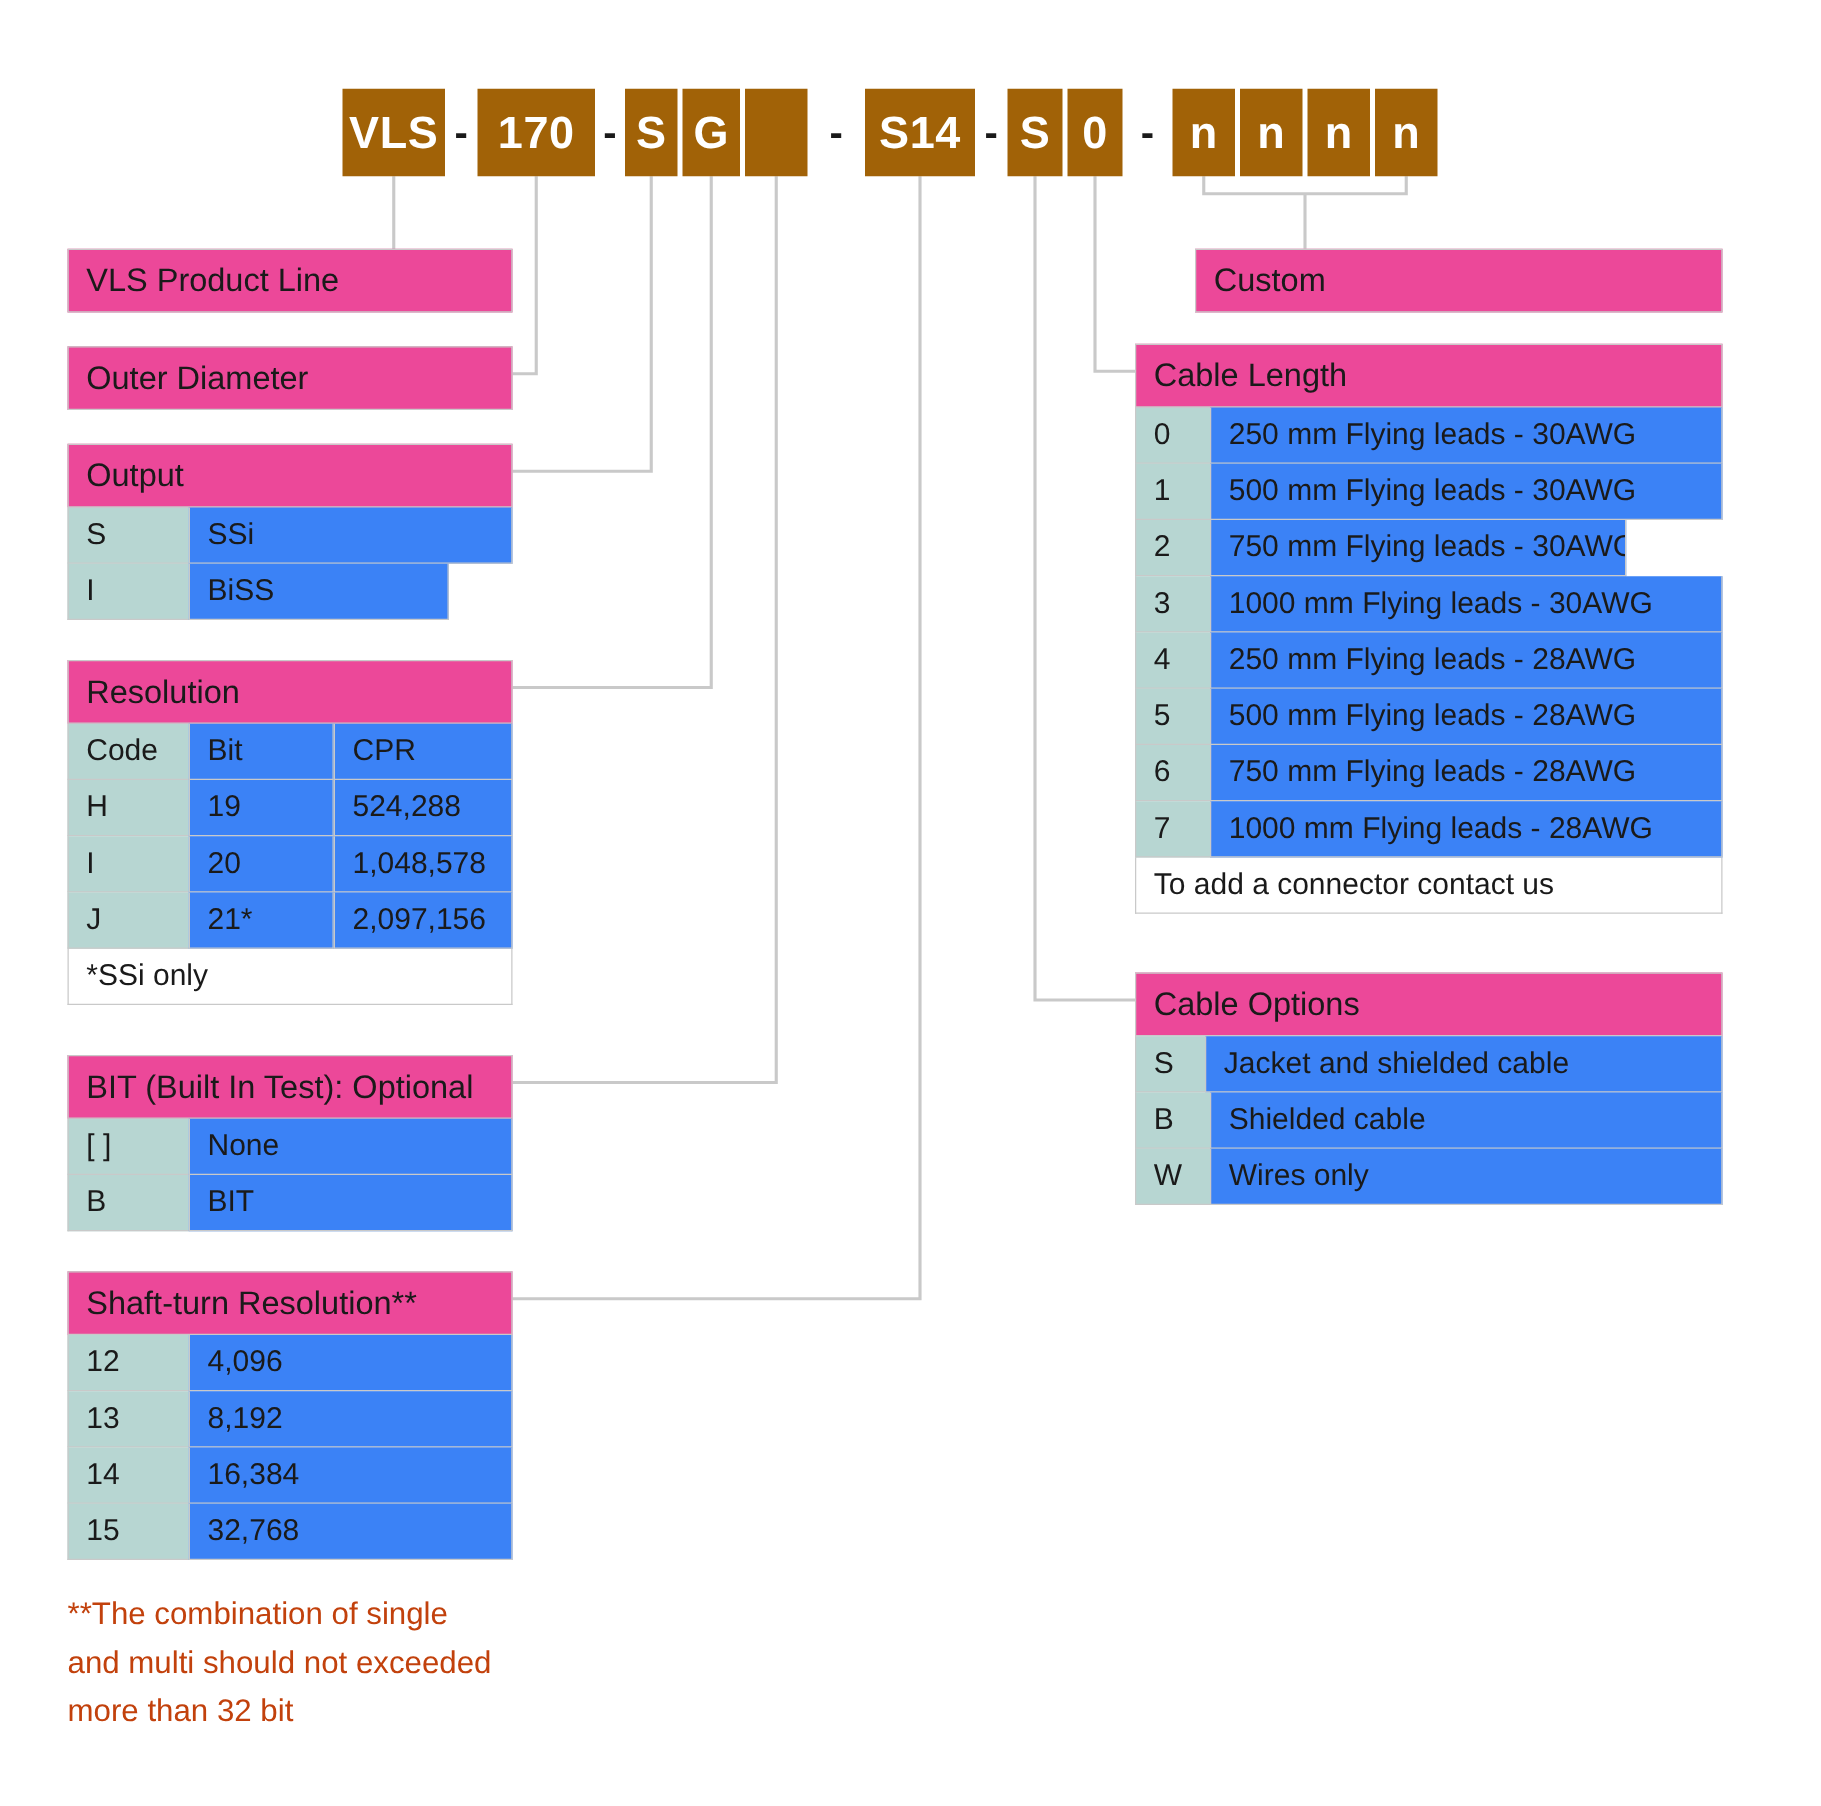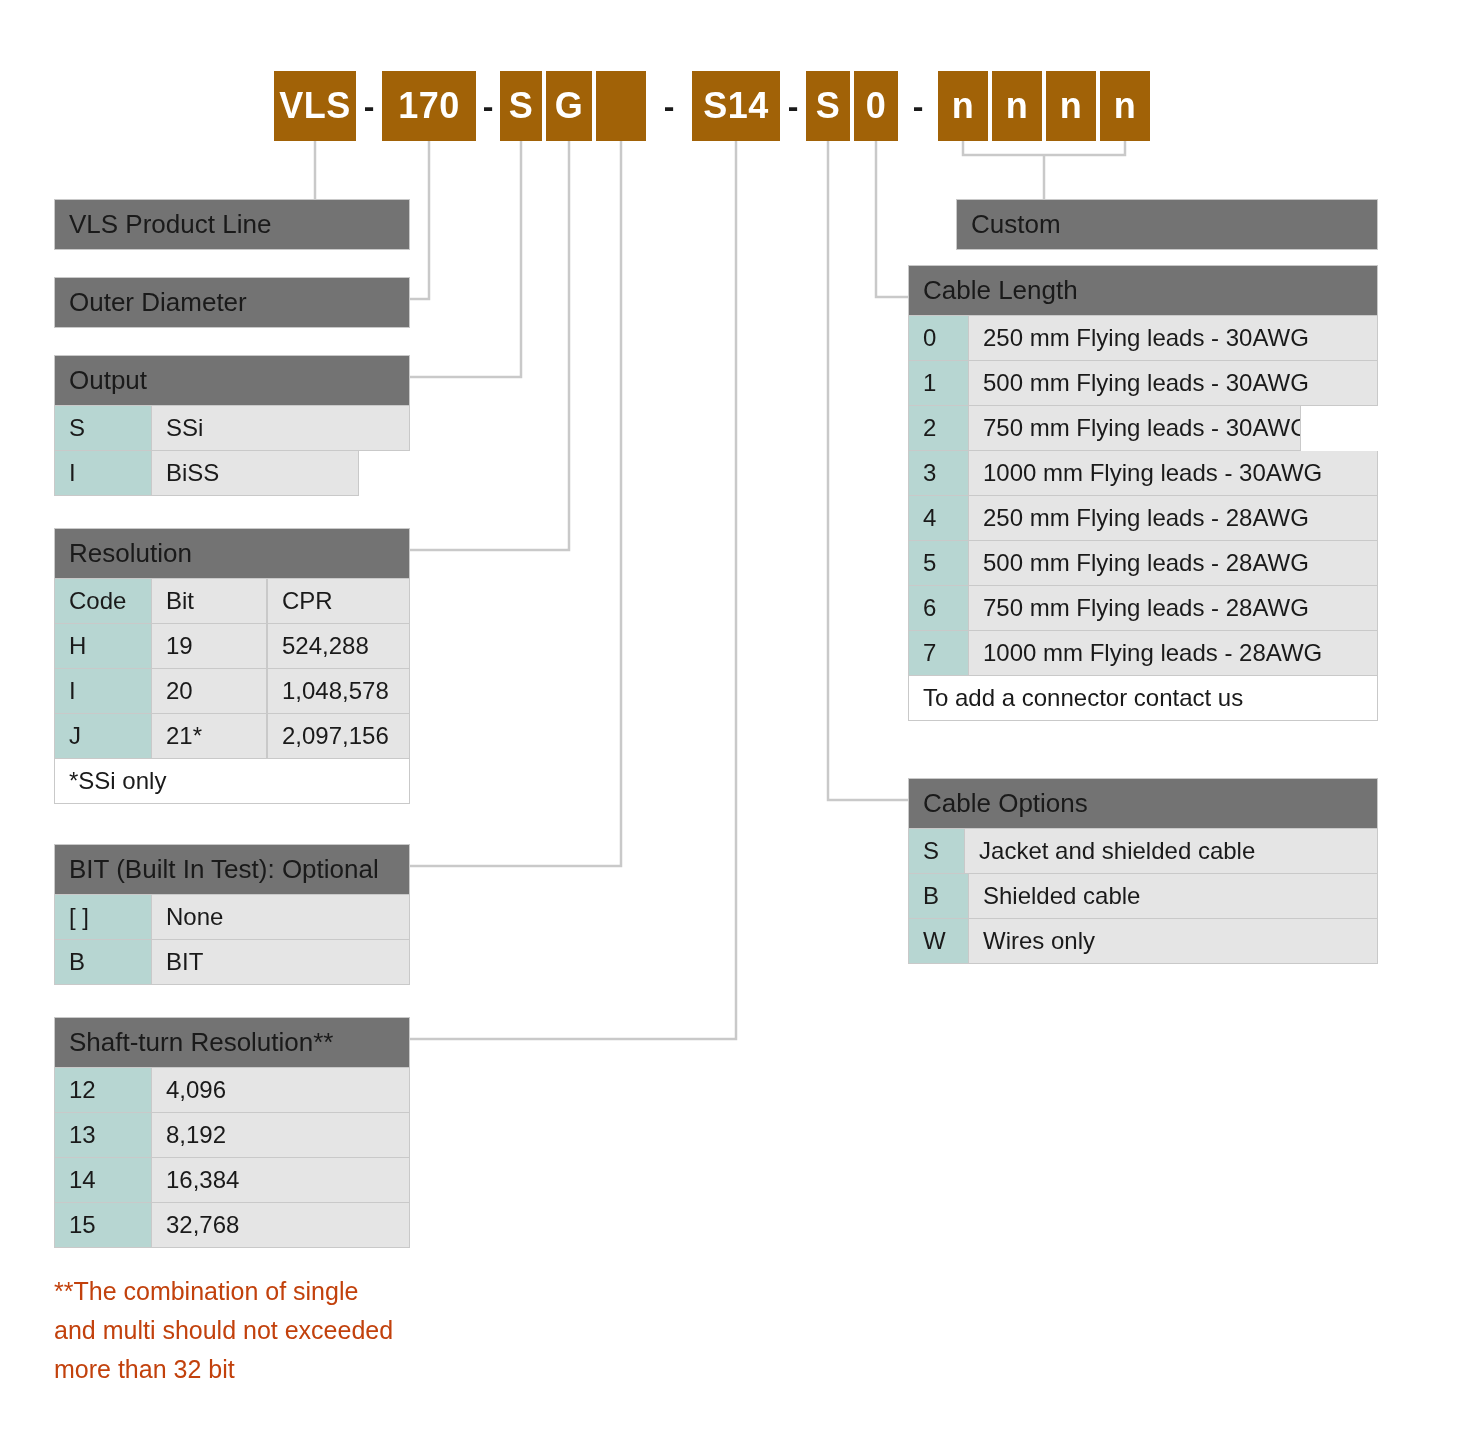--- a/index.html
+++ b/index.html
@@ -21,27 +21,27 @@
   .pn-dash{
     position:absolute;color:#1a1a1a;font-weight:bold;
     display:flex;align-items:center;justify-content:center;
     line-height:1;
   }
 
   
   .card{position:absolute;box-sizing:border-box;}
   .row{display:flex;box-sizing:border-box;}
   .hdr{
-    border:1px solid #c9c9c9;background:#737373;
+    border:1px solid #c9c9c9;background:#ec4899;
     font-size:26px;padding:9px 0 9px 14px;box-sizing:border-box;
     white-space:nowrap;
   }
   .cell{
     border:1px solid #c9c9c9;border-top:none;box-sizing:border-box;
-    font-size:24px;padding:8px 0 8px 14px;background:#e5e5e5;
+    font-size:24px;padding:8px 0 8px 14px;background:#3b82f6;
     white-space:nowrap;overflow:hidden;
   }
   .cell.code{background:#b7d6d2;border-right:none;}
   .cell.full{border-right:1px solid #c9c9c9;}
   .note{
     border:1px solid #c9c9c9;border-top:none;background:#fff;
     font-size:24px;padding:8px 0 8px 14px;box-sizing:border-box;white-space:nowrap;
   }
 
   .freetext{
@@ -174,21 +174,21 @@
 </div>
 
 <div class="freetext" style="left:54px;top:1272px;width:380px;">**The combination of single
 and multi should not exceeded
 more than 32 bit</div>
 
 <div class="card" style="left:908px;top:199px;width:470px;padding-left:48px;">
   <div class="hdr">Custom</div>
 </div>
 
-<div class="card" style="left:908px;top:265px;width:470px;">
+<div class="card" style="left:908px;top:275px;width:470px;">
   <div class="hdr">Cable Length</div>
   <div class="row">
     <div class="cell code" style="width:60px">0</div>
     <div class="cell full" style="width:410px">250 mm Flying leads - 30AWG</div>
   </div>
   <div class="row">
     <div class="cell code" style="width:60px">1</div>
     <div class="cell full" style="width:410px">500 mm Flying leads - 30AWG</div>
   </div>
   <div class="row">

